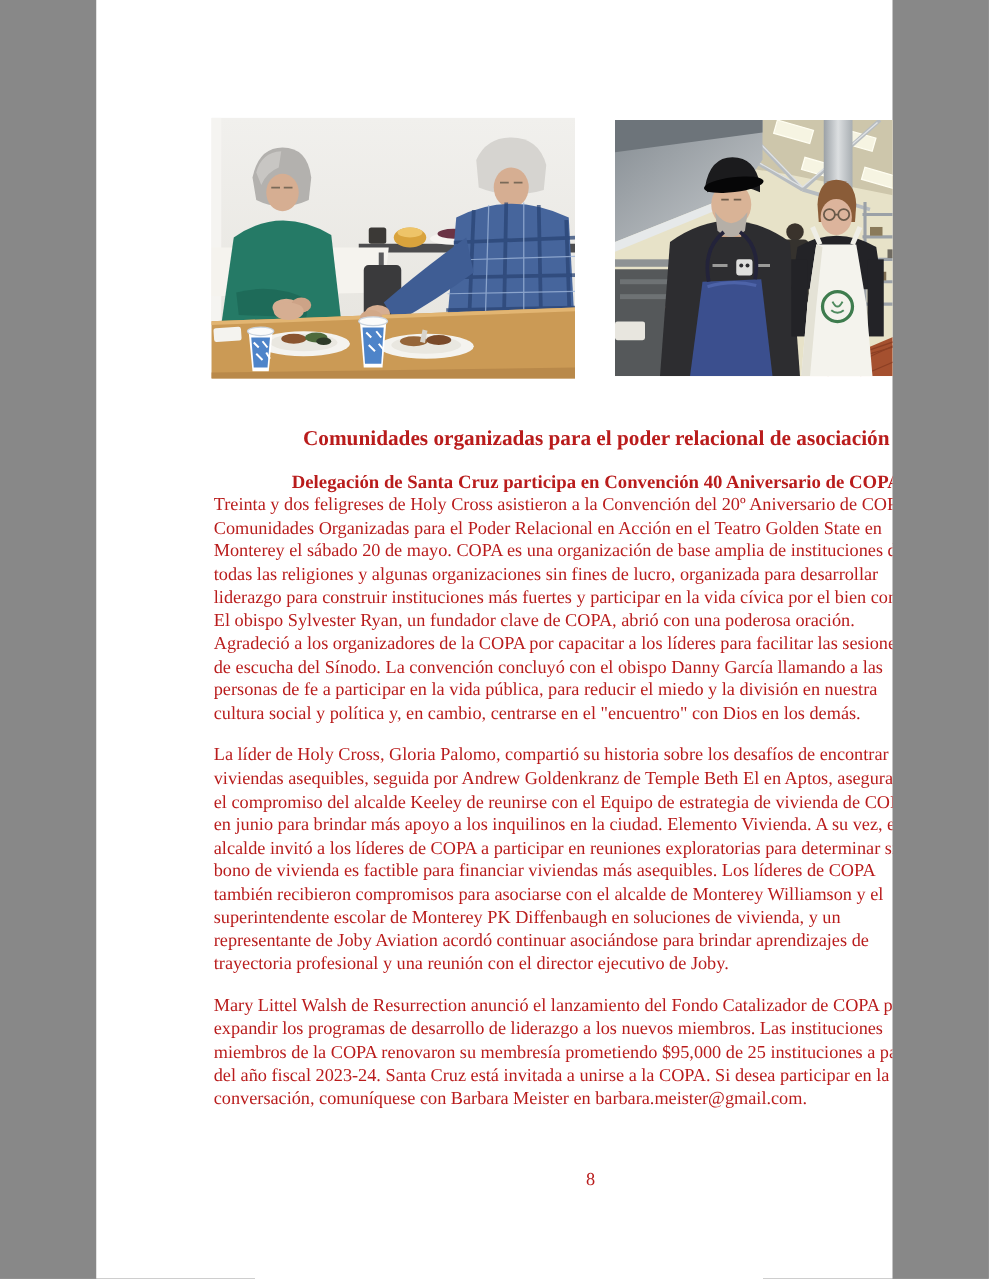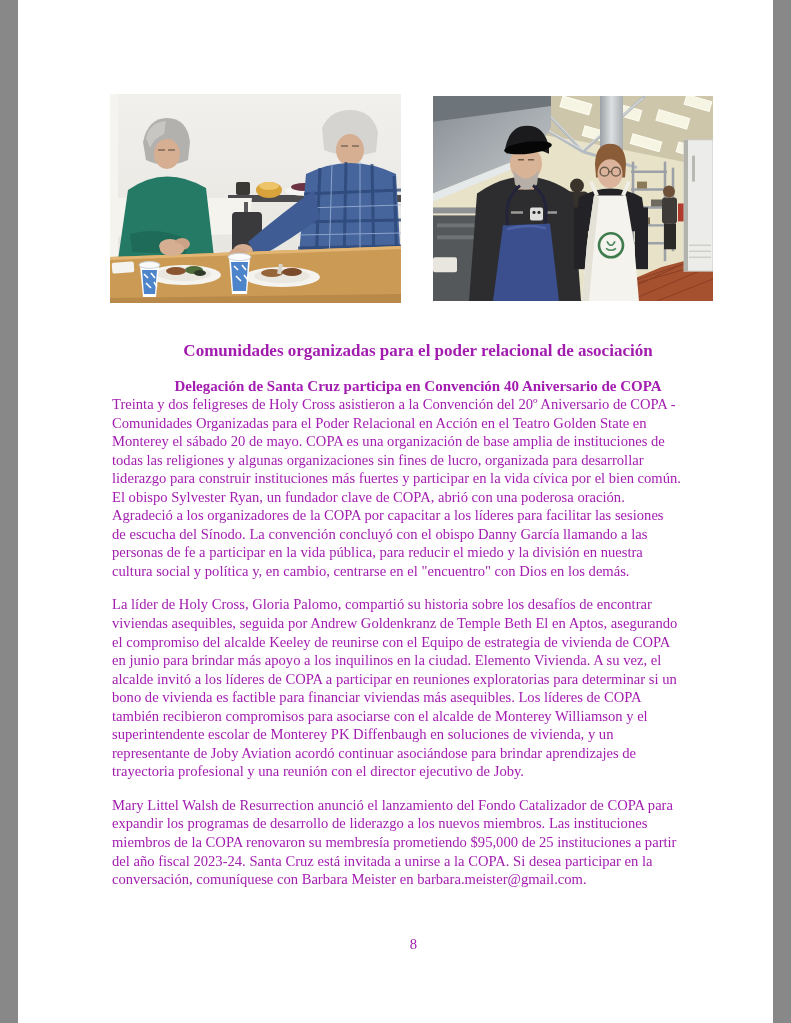--- a/index.html
+++ b/index.html
@@ -1,18 +1,18 @@
 <!DOCTYPE html>
 <html><head>
 <meta charset="utf-8">
 <style>
   html,body { margin:0; padding:0; background:#888; }
   .page {
-    position:relative; width:755px; height:1023px; margin:0 auto;
-    background:#ffffff; font-family:"Liberation Serif", serif; color:#a21caf;
+    position:relative; width:637px; height:1023px; margin:0 auto;
+    background:#ffffff; font-family:"Liberation Serif", serif; color:#b91c1c;
     overflow:hidden;
   }
   figure.photo { margin:0; position:absolute; overflow:hidden; }
   figure.photo svg { display:block; width:100%; height:100%; }
   .photo-left  { left:92px;  top:94px; width:291px; height:209px; }
   .photo-right { left:415px; top:96px; width:280px; height:205px; }
 
   .content { position:absolute; left:94px; top:341px; width:612px; }
   .content h1 {
     font-size:17px; line-height:19px; font-weight:bold;

